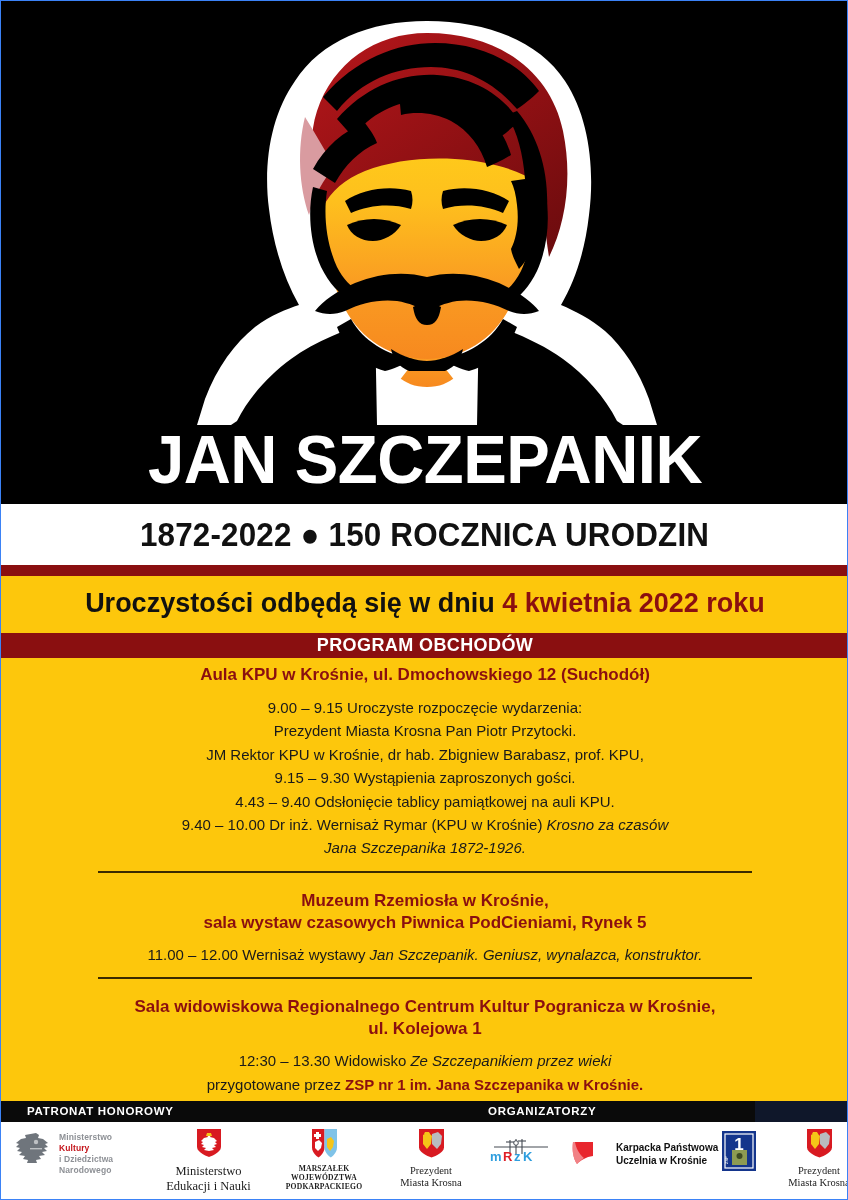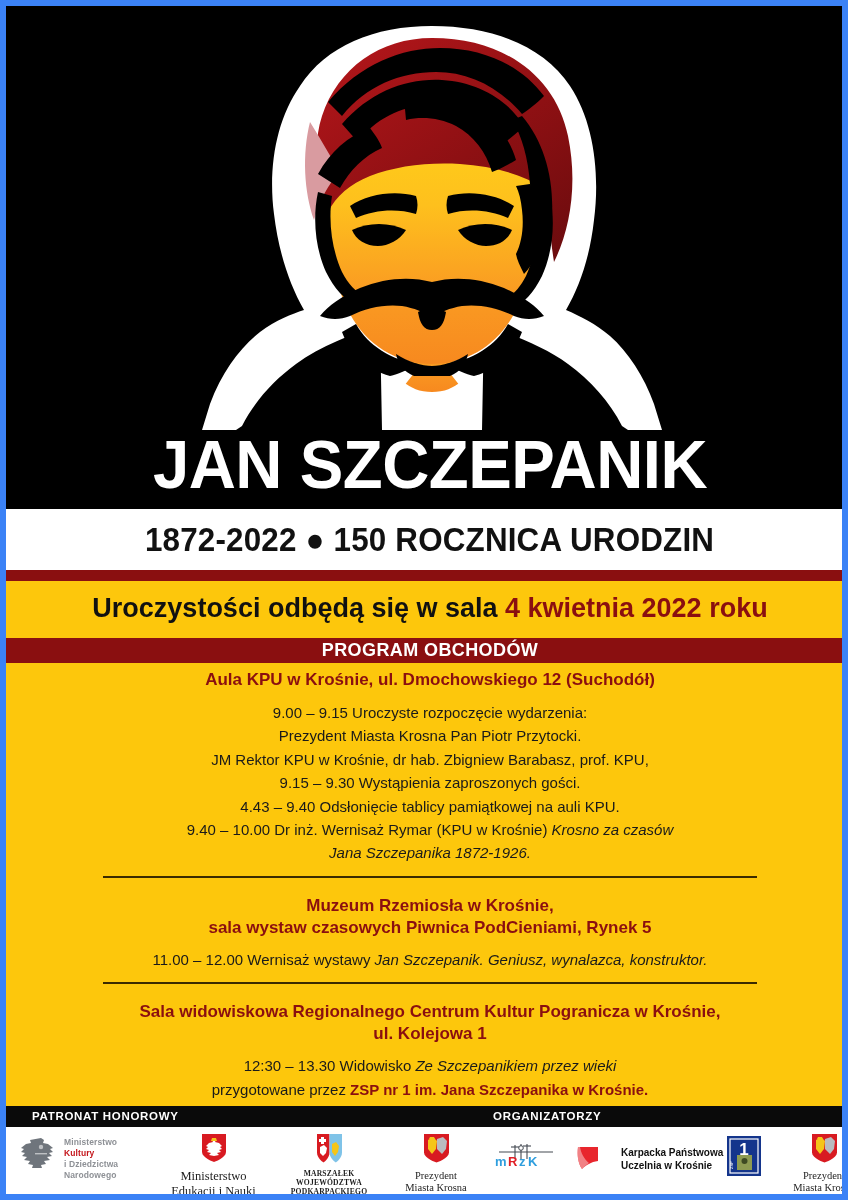--- a/index.html
+++ b/index.html
@@ -9,21 +9,21 @@
     -webkit-font-smoothing:antialiased;
   }
   .poster{
     position:relative;
     width:848px;
     height:1200px;
     margin:0 auto;
     background:#0f172a;
     overflow:hidden;
     box-sizing:border-box;
-    border:6px solid #3b82f6;
+    border:1px solid #3b82f6;
   }
 
   
   .hero{
     position:absolute; left:0; top:0; width:848px; height:503px;
     background:#000000; overflow:hidden;
   }
   .portrait{
     position:absolute;
     left:186px; top:18px;
@@ -126,21 +126,21 @@
     height:2px;
     background:#3a2a00;
     margin:11px auto 0 auto;
   }
 
   .gap-s{ height:9px; }
   .gap-l{ height:17px; }
 
   
   .blackbar{
-    position:absolute; left:0; top:1100px; width:844px; height:21px;
+    position:absolute; left:0; top:1100px; width:754px; height:21px;
     background:#0a0a0a;
   }
   .bar-label{
     position:absolute;
     color:#ffffff;
     font-size:11.5px;
     font-weight:700;
     letter-spacing:0.7px;
     top:4px;
   }
@@ -371,21 +371,21 @@
 
   <div class="subband">
     <div class="sub">1872-2022 ● 150 ROCZNICA URODZIN</div>
   </div>
 
   <div class="redrule"></div>
 
   <div class="yellow">
 
     <div class="dateline">
-      <span>Uroczystości odbędą się w sala </span><span class="accent">4 kwietnia 2022 roku</span>
+      <span>Uroczystości odbędą się w dniu </span><span class="accent">4 kwietnia 2022 roku</span>
     </div>
 
     <div class="programband">
       <span>PROGRAM OBCHODÓW</span>
     </div>
 
     <div class="sections" id="sections">
         <div class="sec">
           <div class="sec-head">Aula KPU w Krośnie, ul. Dmochowskiego 12 (Suchodół)</div>
           <div class="gap-s"></div>

